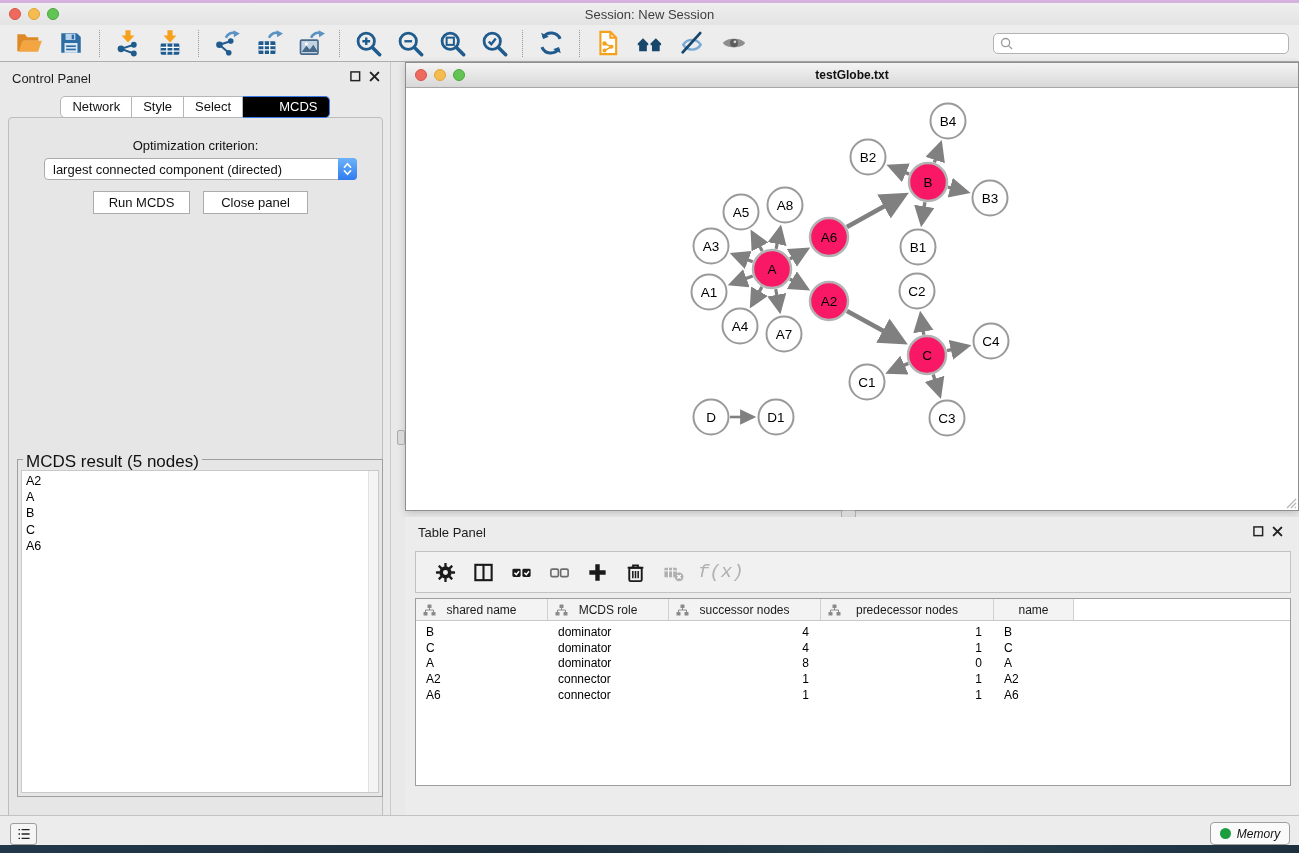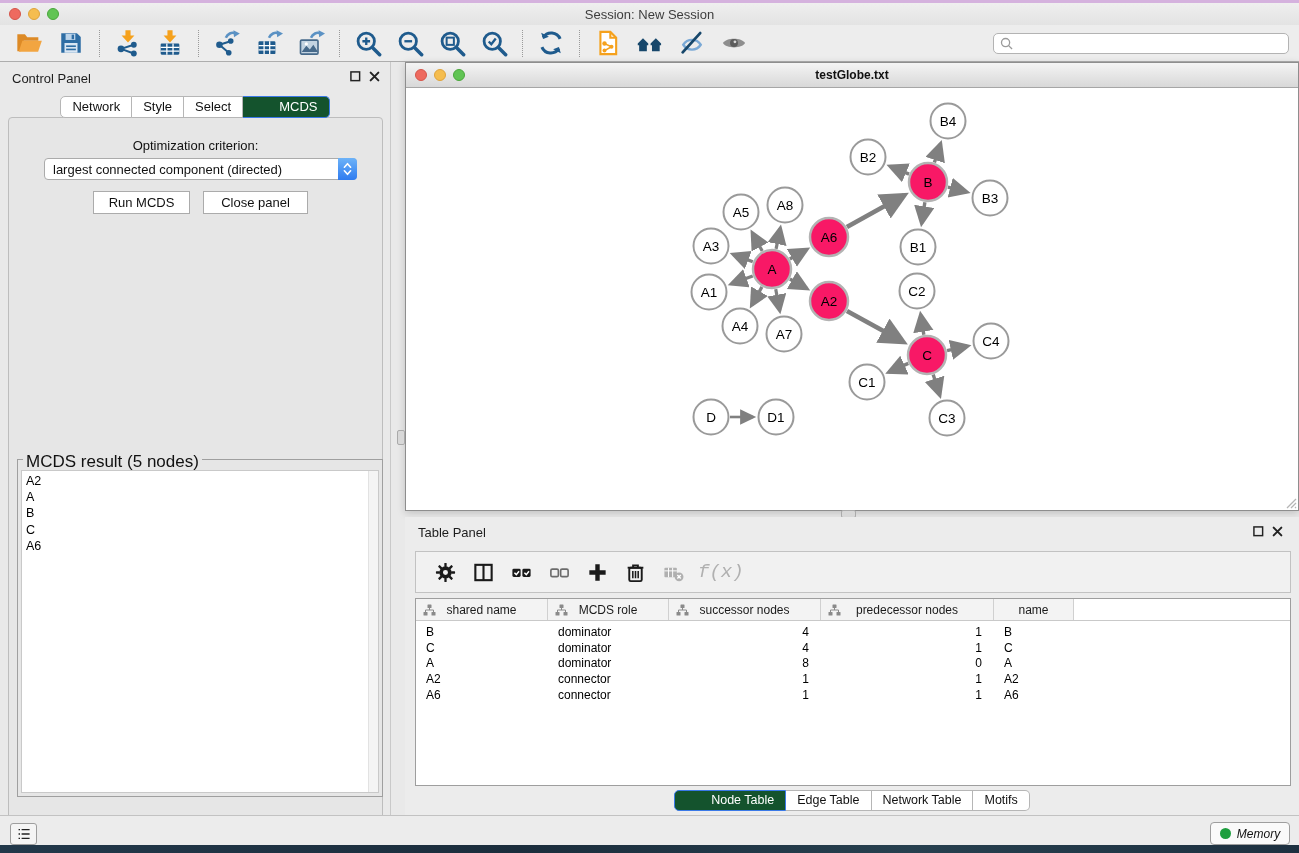--- a/index.html
+++ b/index.html
@@ -25,21 +25,21 @@
 
   
   #control-panel { left:0; top:62px; width:391px; height:753px; background:#e9e9e9; border-right:1px solid #c9c9c9; }
   #cp-header { position:absolute; left:0; top:0; width:100%; height:30px;text-align:center; }
   #cp-title { position:absolute; left:12px; top:9px; font-size:13px; color:#1d1d1d; }
   .win-btns { position:absolute; top:9px; right:10px; display:flex; gap:8px; align-items:center; }
   .tabset { display:flex; }
   .tabset .tab { background:#fff; border:1px solid #b6b6b6; border-left:none; padding:2px 11px 3px; font-size:13px; color:#111; cursor:default; white-space:nowrap; }
   .tabset .tab:first-child { border-left:1px solid #b6b6b6; border-radius:5px 0 0 5px; }
   .tabset .tab:last-child { border-radius:0 5px 5px 0; }
-  .tabset .tab.active { background:#14532d; border-color:#3a79e8; color:#fff;padding-left:36px; }
+  .tabset .tab.active { background:#000000; border-color:#3a79e8; color:#fff;padding-left:36px; }
   #cp-tabs { position:absolute; top:34px; left:0; width:100%; display:flex; justify-content:center; z-index:2; }
   #cp-content { position:absolute; left:8px; top:55px; width:375px; height:741px; border:1px solid #bdbdbd; border-radius:4px; background:#e6e6e6; }
   #opt-label { position:absolute; top:20px; width:100%; text-align:center; font-size:13px; color:#111; }
   #criterion-select { position:absolute; left:35px; top:40px; width:313px; height:22px; background:#fff; border:1px solid #ababab; border-radius:4px; display:flex; align-items:center; }
   #criterion-select .value { flex:1; font-size:13px; padding-left:8px; color:#111; white-space:nowrap; overflow:hidden; }
   #criterion-select .stepper { width:19px; height:22px; margin-right:-1px; border-radius:0 4px 4px 0; background:linear-gradient(#6db3f8,#2f7cf0); display:flex; flex-direction:column; align-items:center; justify-content:center; }
   .cp-btn { position:absolute; top:73px; height:23px; background:#fff; border:1px solid #ababab; border-radius:0; font-size:13px; color:#111; display:flex; align-items:center; justify-content:center; font-family:"Liberation Sans",sans-serif; }
   #run-mcds-btn { left:84px; width:97px; }
   #close-panel-btn { left:194px; width:105px; }
   #mcds-group { position:absolute; left:8px; top:341px; width:366px; height:338px; border:1px solid #9f9f9f; }
@@ -580,28 +580,20 @@
         </div>
         <div class="tr">
           <div class="td l" style="width: 132px;">A6</div>
           <div class="td l" style="width: 121px;">connector</div>
           <div class="td r" style="width: 152px;">1</div>
           <div class="td r" style="width: 173px;">1</div>
           <div class="td l" style="width: 80px;">A6</div>
         </div>
       </div>
   </div>
-  <div id="tp-tabs">
-      <div class="tabset" id="tp-tabset">
-        <div class="tab active">Node Table</div>
-        <div class="tab">Edge Table</div>
-        <div class="tab">Network Table</div>
-        <div class="tab">Motifs</div>
-      </div>
-    </div>
 </div>
 
 <div class="abs" id="status-bar">
   <span id="grid-mode-btn">
     <svg width="16" height="16" viewBox="0 0 20 20">
         <g stroke="#222" stroke-width="1.8">
           <path d="M7 4.5h10M7 10h10M7 15.5h10"></path>
           <path d="M3.2 4.5h1.8M3.2 10h1.8M3.2 15.5h1.8"></path>
         </g>
       </svg>

